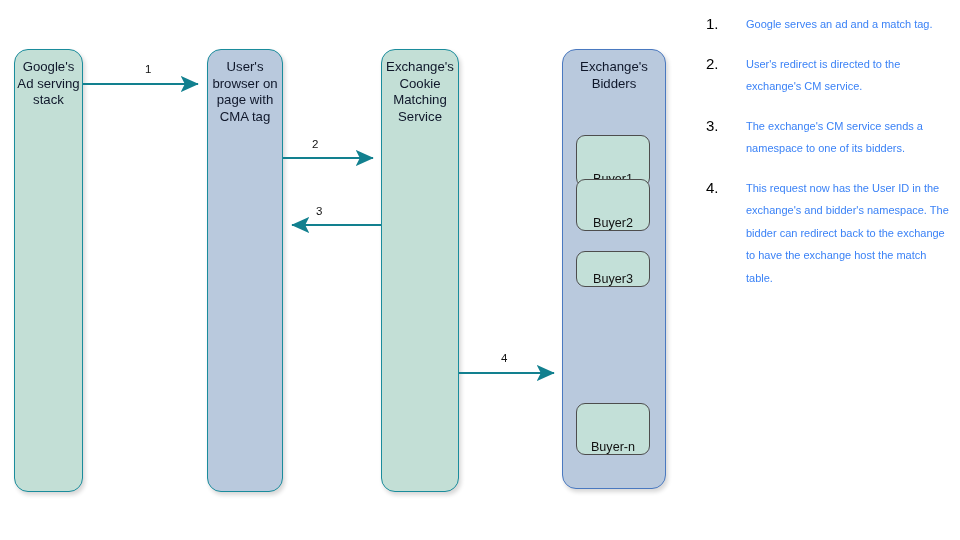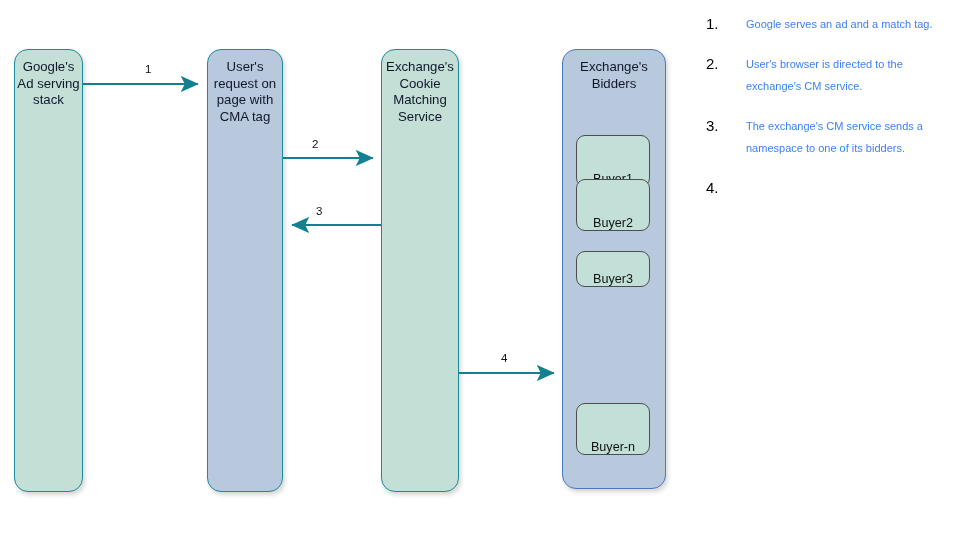--- a/index.html
+++ b/index.html
@@ -116,21 +116,21 @@
 <div id="canvas">
 
   <div class="pillar green" style="left:14px; top:49px; width:69px; height:443px;">
     <div class="pillar-title">Google's
 Ad serving
 stack</div>
   </div>
 
   <div class="pillar blue" style="left:207px; top:49px; width:76px; height:443px;">
     <div class="pillar-title">User's
-request on
+browser on
 page with
 CMA tag</div>
   </div>
 
   <div class="pillar green" style="left:381px; top:49px; width:78px; height:443px;">
     <div class="pillar-title">Exchange's
 Cookie
 Matching
 Service</div>
   </div>
@@ -191,24 +191,25 @@
 
   <div class="arrow-label" style="left:501px; top:352px;">4</div>
 
   <ol id="steps" style="list-style:none; margin:0; padding:0;">
     <li class="step">
       <div class="step-num">1.</div>
       <div class="step-text">Google serves an ad and a match tag.</div>
     </li>
     <li class="step">
       <div class="step-num">2.</div>
-      <div class="step-text">User's browser is directed to the exchange's CM service.</div>
+      <div class="step-text">User's redirect is directed to the exchange's CM service.</div>
     </li>
     <li class="step">
       <div class="step-num">3.</div>
       <div class="step-text">The exchange's CM service sends a namespace to one of its bidders.</div>
     </li>
     <li class="step">
       <div class="step-num">4.</div>
+      <div class="step-text">This request now has the User ID in the exchange's and bidder's namespace. The bidder can redirect back to the exchange to have the exchange host the match table.</div>
     </li>
   </ol>
 
 </div>
 
 </body></html>

